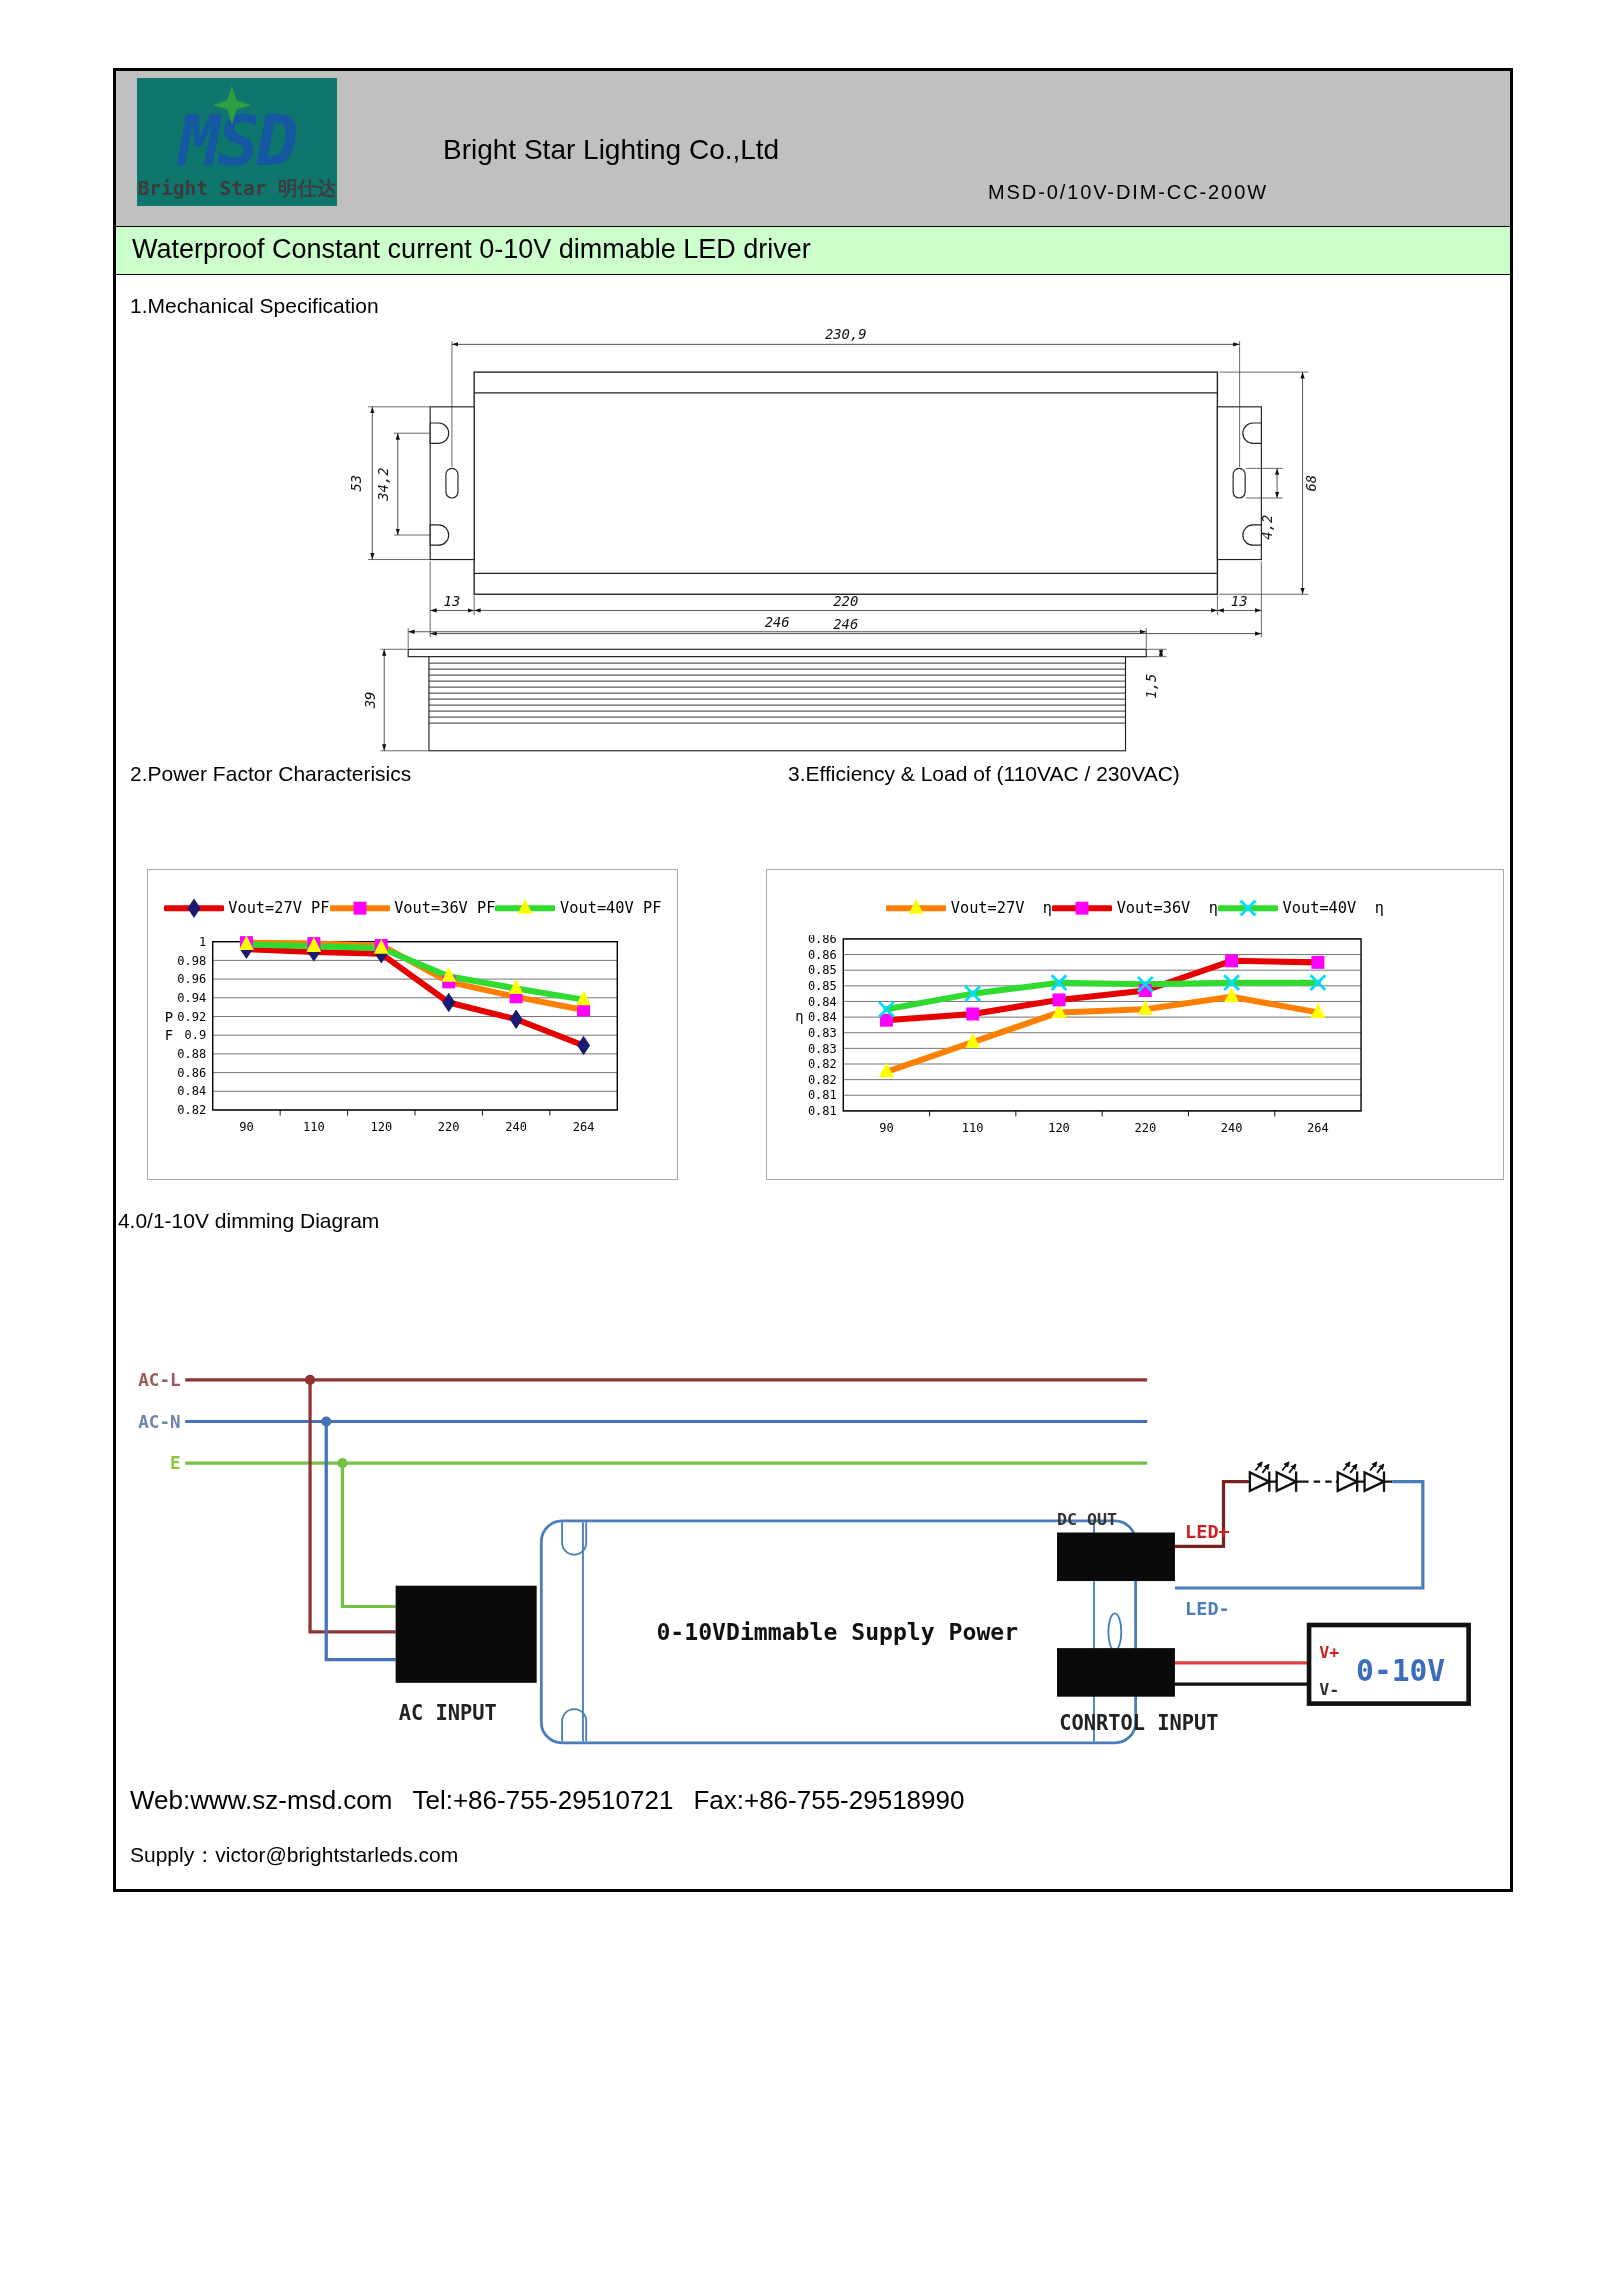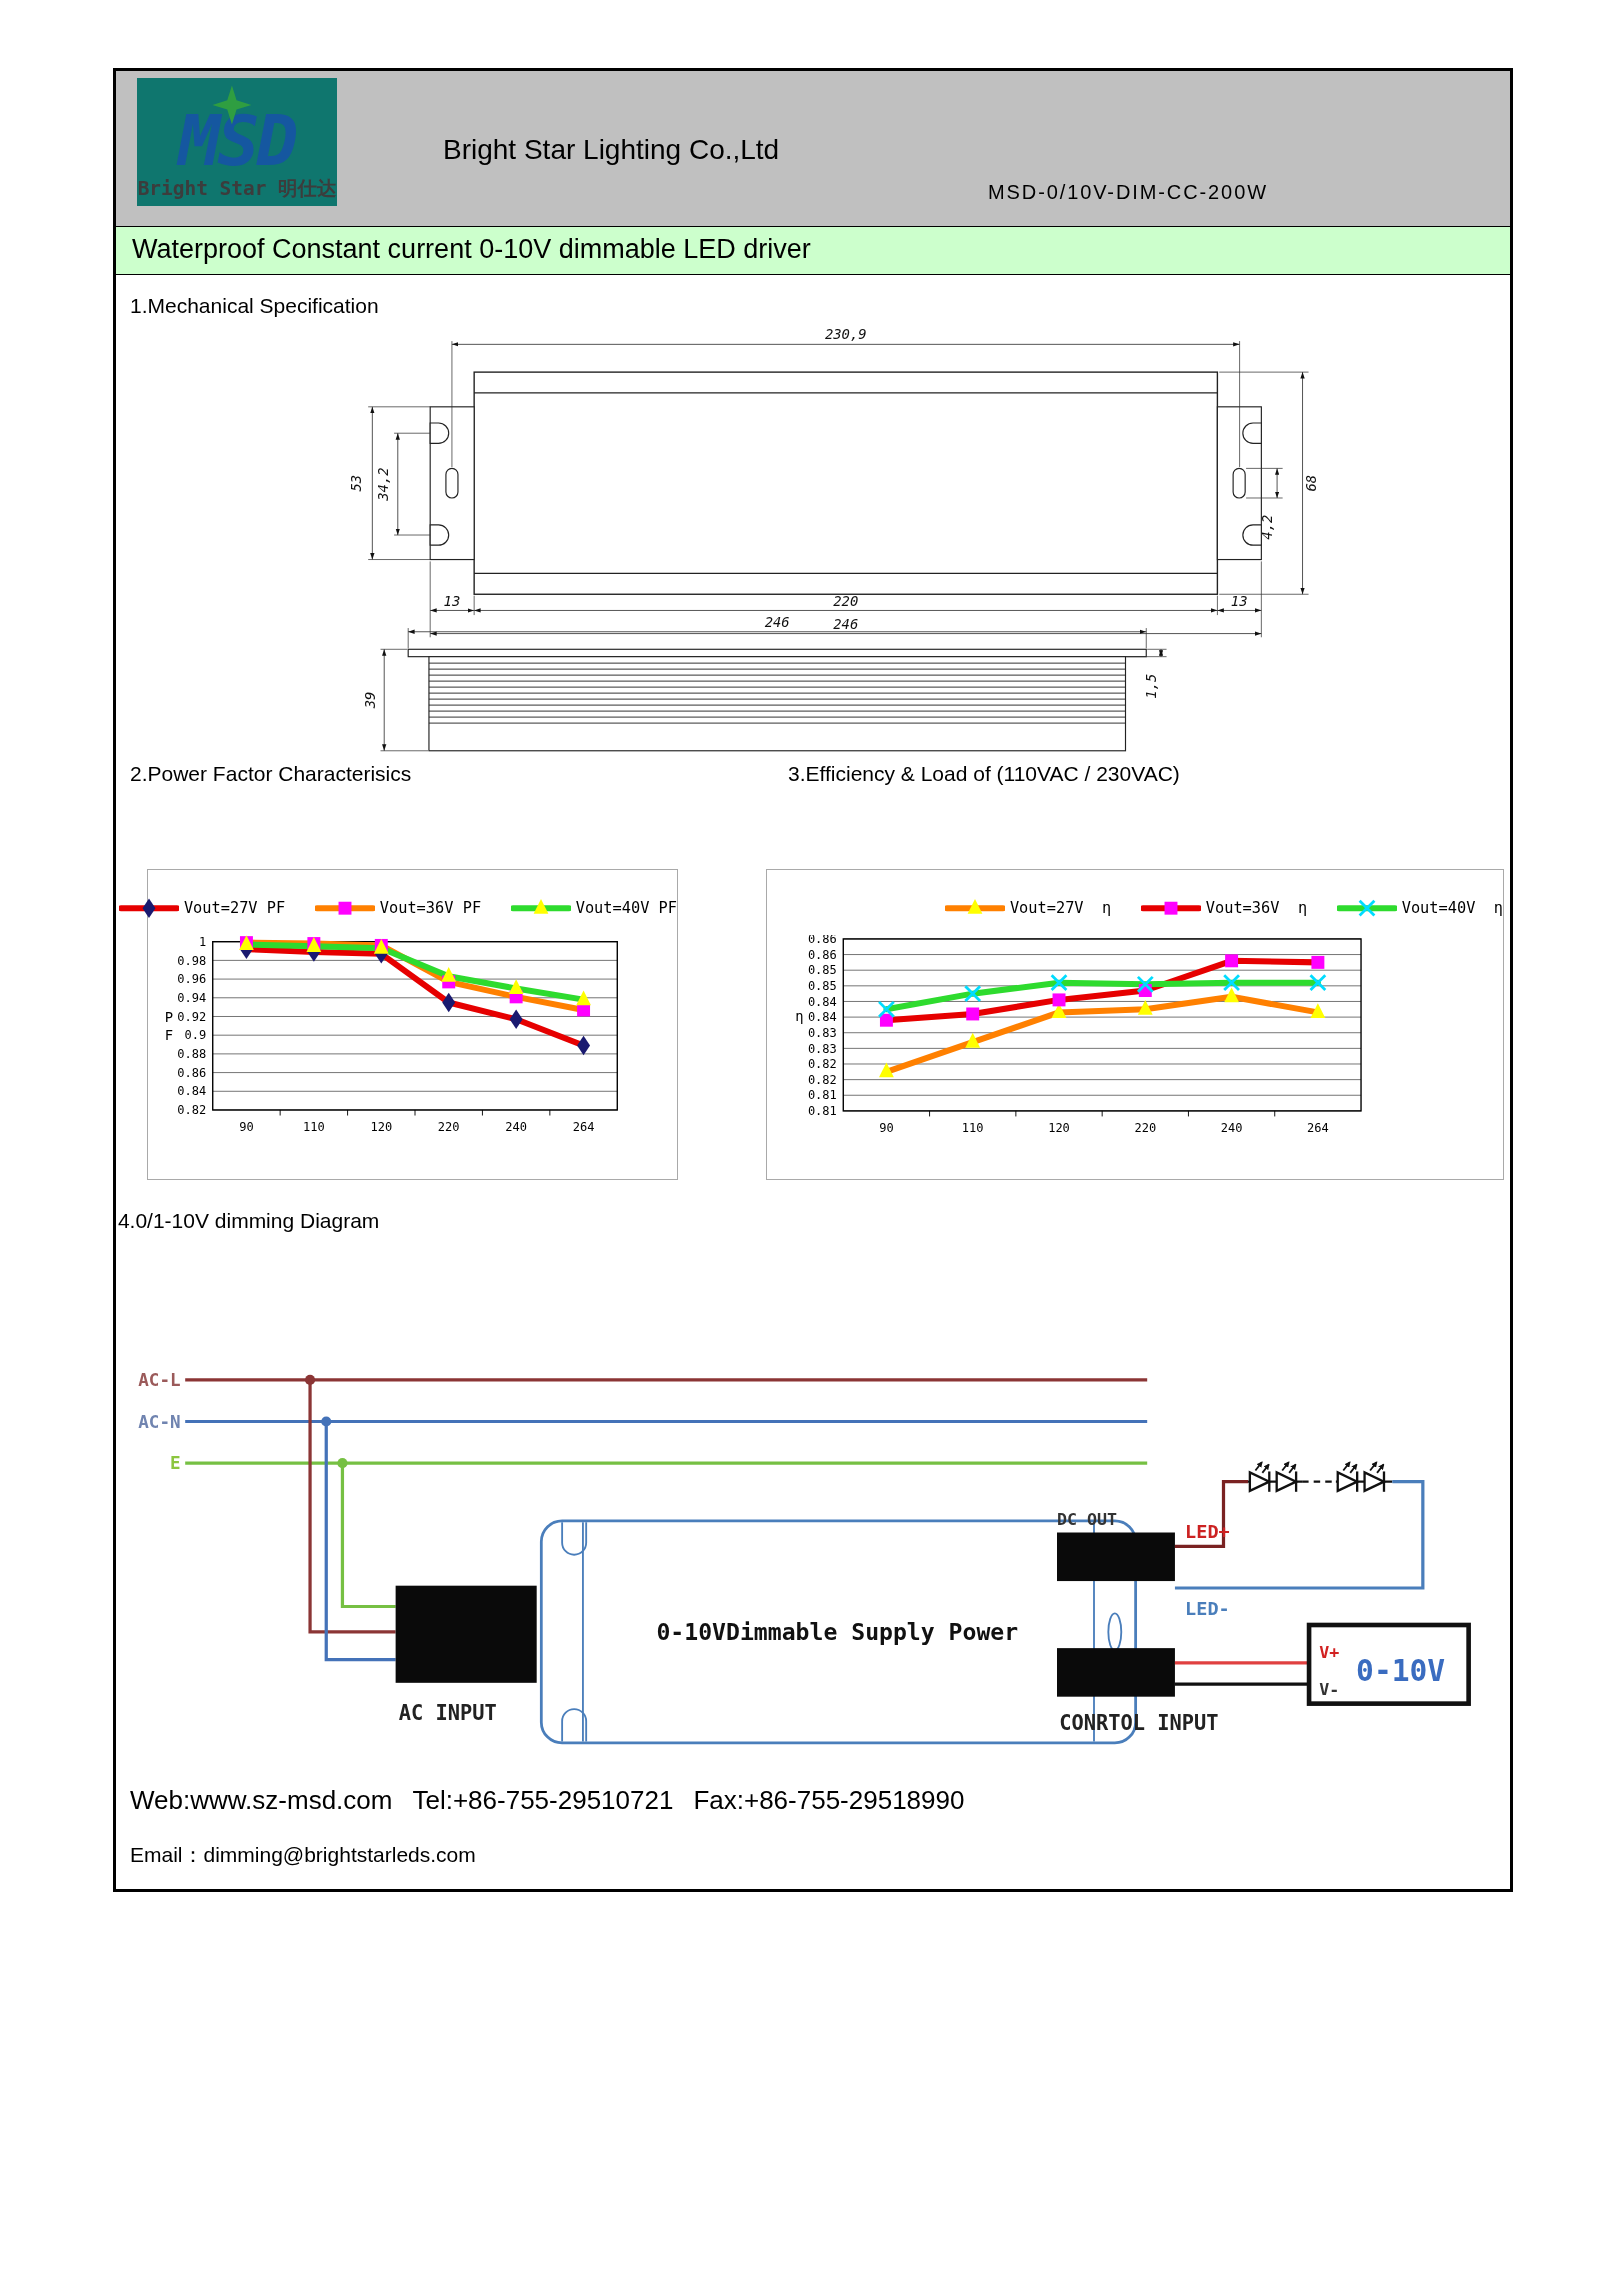--- a/index.html
+++ b/index.html
@@ -10,21 +10,21 @@
   .header { position:absolute; left:0; top:0; width:100%; height:155px; background:#c0c0c0; }
   .logo-box { position:absolute; left:21px; top:6.5px; width:200px; height:128px; background:#0f766e; }
   .company-title { position:absolute; left:327px; top:30.5px; font-size:28px; color:#000;margin-top:32px; }
   .model-no { position:absolute; left:872px; top:110px; font-size:20px; letter-spacing:1.9px; }
   .banner { position:absolute; left:0; top:155px; width:100%; height:49px; background:#ccffcc;
             border-top:1.9px solid #000; border-bottom:1.9px solid #000;
             font-size:27px; line-height:44px; padding-left:16px; }
   .sec-heading { position:absolute; font-size:21px; font-weight:400; white-space:nowrap; }
   
   .chart-box { position:absolute; border:1.4px solid #a9a9a9; background:#fff; }
-  .legend { height:65px; display:flex; justify-content:flex-end; align-items:center; gap:30px; padding-top:12px; }
+  .legend { height:65px; display:flex; justify-content:center; align-items:center; padding-top:12px; }
   .legend-entry { display:flex; align-items:center; gap:4.6px; }
   .legend-entry span { font-family:"DejaVu Sans Mono", monospace; font-size:15.3px; white-space:pre; }
   .footer-line1 { position:absolute; left:14px; top:1714px; display:flex; gap:20px; font-size:26px; }
   .footer-line2 { position:absolute; left:14px; top:1770px; font-size:21px; }
   svg text { font-family:"DejaVu Sans Mono", monospace; }
   .dimtxt { font-style:italic; font-size:30px; fill:#111; }
   .mech line, .mech path, .mech rect { vector-effect:none; }
 </style>
 </head>
 <body>
@@ -380,16 +380,16 @@
     <text x="2582" y="712" font-size="36" font-weight="bold" fill="#d22222">V+</text>
     <text x="2582" y="792" font-size="36" font-weight="bold" fill="#333">V-</text>
     <text x="2758" y="762" text-anchor="middle" font-size="64" font-weight="bold" fill="#3a6cc0">0-10V</text>
   </svg>
 
   <div class="footer-line1">
     <span>Web:www.sz-msd.com</span>
     <span>Tel:+86-755-29510721</span>
     <span>Fax:+86-755-29518990</span>
   </div>
-  <div class="footer-line2">Email：dimming@brightstarleds.com</div>
+  <div class="footer-line2">Supply：victor@brightstarleds.com</div>
 
 </div>
 
 
 </body></html>

